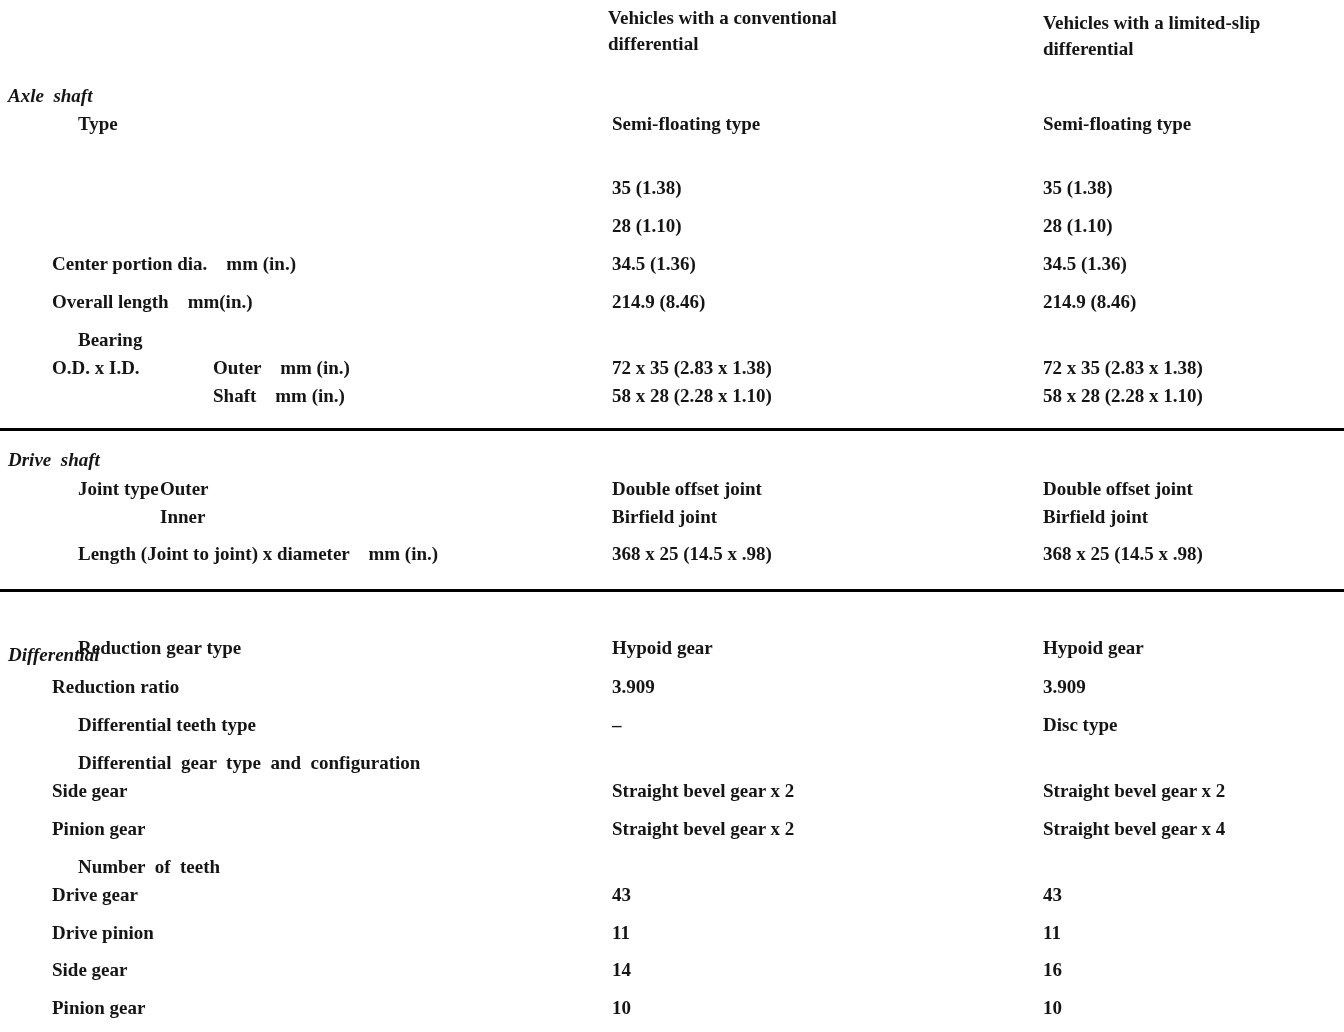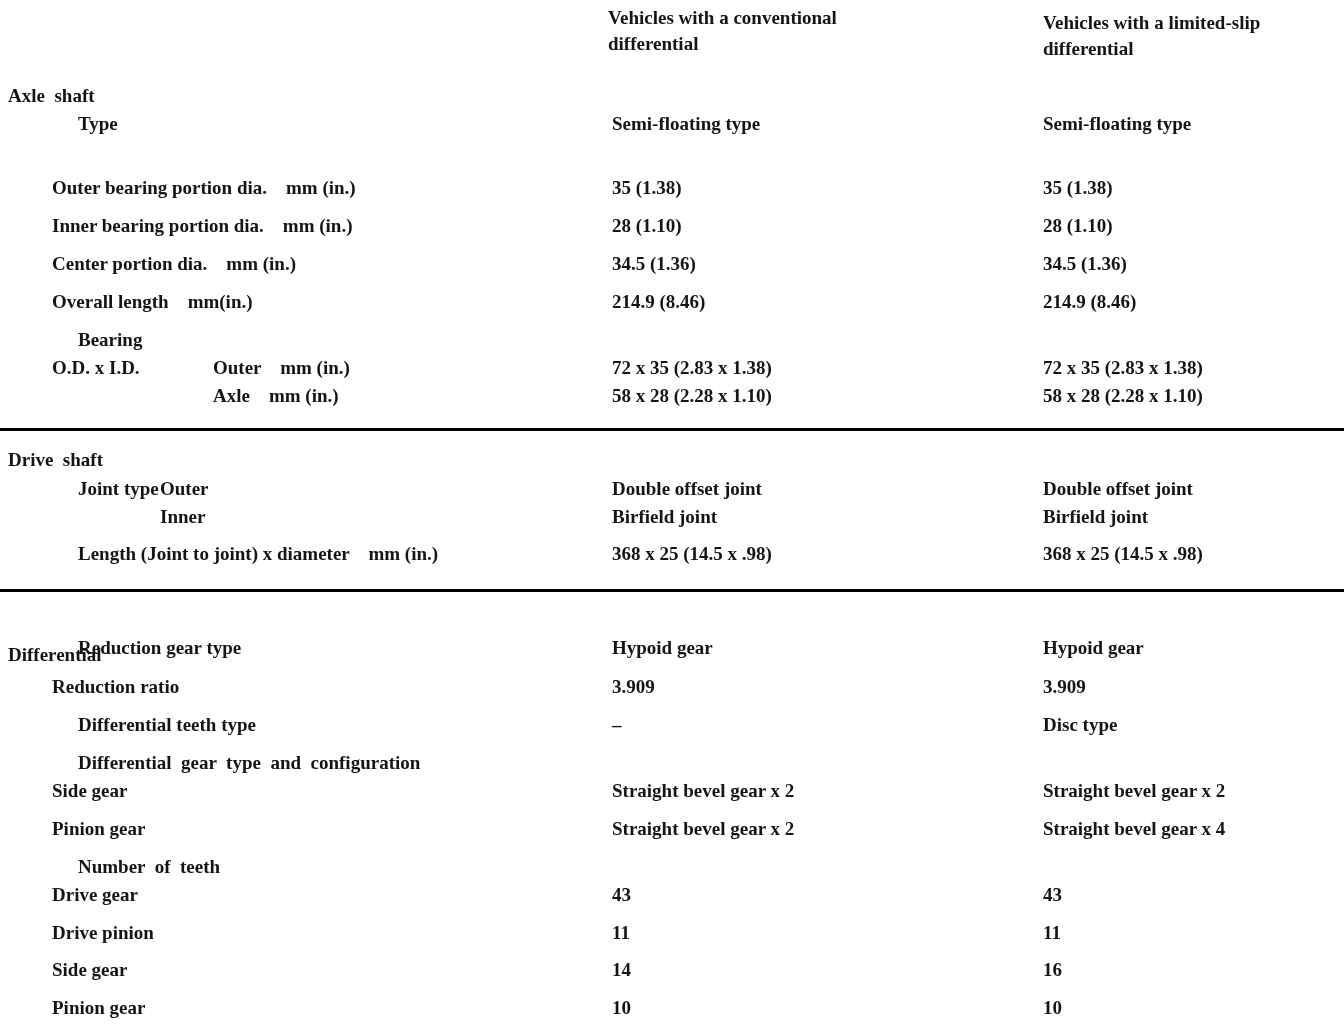--- a/index.html
+++ b/index.html
@@ -33,21 +33,21 @@
     position: absolute;
     left: 0;
     width: 100%;
     height: 26px;
   }
   .lbl, .val {
     position: absolute;
     top: 0;
     white-space: pre;
   }
-  .i0 { left: 8px; }
+  .i0 { left: 8px; font-style: italic; }
   .i1 { left: 30px; margin-left: 48px; }
   .i2 { left: 52px; }
   .o213 { left: 213px; }
   .o160 { left: 160px; }
   .v1 { left: 612px; }
   .v2 { left: 1043px; }
   .rule {
     position: absolute;
     left: 0;
     width: 1344px;
@@ -70,27 +70,25 @@
   </div>
 
   <div class="row" style="top:112px">
     <span class="lbl i1">Type</span>
     <span class="val v1">Semi-floating type</span>
     <span class="val v2">Semi-floating type</span>
   </div>
 
 
   <div class="row" style="top:176px">
-    <span class="lbl i2">Outer bearing portion dia.    mm (in.)</span>
     <span class="val v1">35 (1.38)</span>
     <span class="val v2">35 (1.38)</span>
   </div>
 
   <div class="row" style="top:214px">
-    <span class="lbl i2">Inner bearing portion dia.    mm (in.)</span>
     <span class="val v1">28 (1.10)</span>
     <span class="val v2">28 (1.10)</span>
   </div>
 
   <div class="row" style="top:252px">
     <span class="lbl i2">Center portion dia.    mm (in.)</span>
     <span class="val v1">34.5 (1.36)</span>
     <span class="val v2">34.5 (1.36)</span>
   </div>
 
@@ -105,21 +103,21 @@
   </div>
 
   <div class="row" style="top:356px">
     <span class="lbl i2">O.D. x I.D.</span>
     <span class="lbl o213">Outer    mm (in.)</span>
     <span class="val v1">72 x 35 (2.83 x 1.38)</span>
     <span class="val v2">72 x 35 (2.83 x 1.38)</span>
   </div>
 
   <div class="row" style="top:384px">
-    <span class="lbl o213">Axle    mm (in.)</span>
+    <span class="lbl o213">Shaft    mm (in.)</span>
     <span class="val v1">58 x 28 (2.28 x 1.10)</span>
     <span class="val v2">58 x 28 (2.28 x 1.10)</span>
   </div>
 
   <div class="rule r1"></div>
 
   <div class="row" style="top:448px">
     <span class="lbl i0">Drive  shaft</span>
   </div>
 

